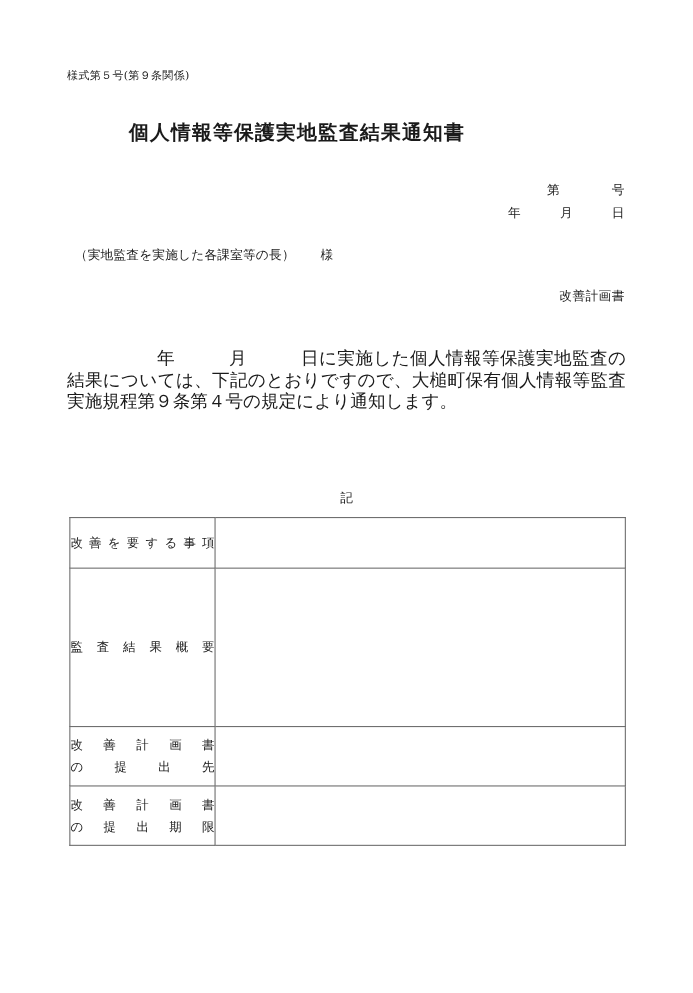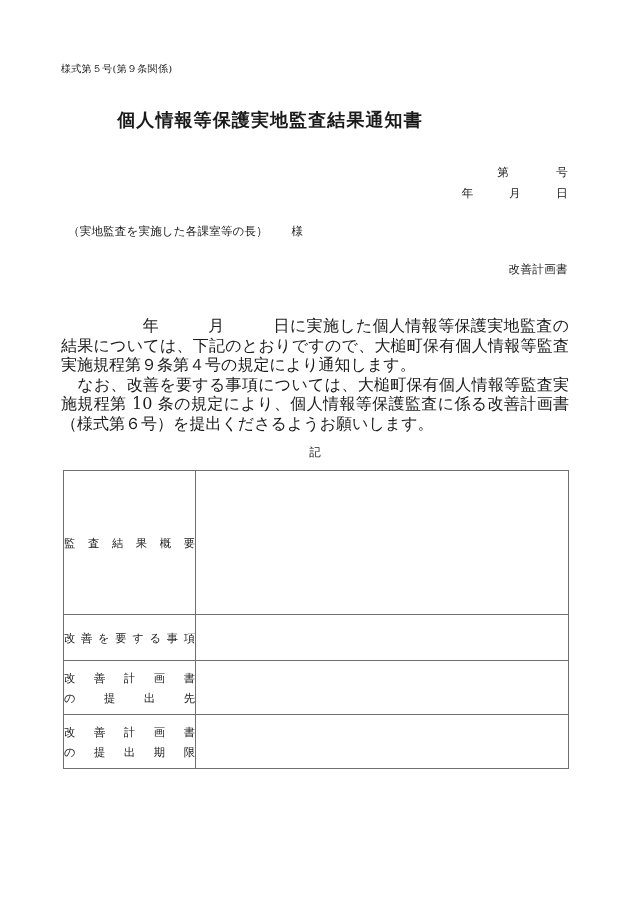--- a/index.html
+++ b/index.html
@@ -163,41 +163,40 @@
     <span class="meta-line" id="doc-number">第　　　　号</span>
     <span class="meta-line" id="doc-date">年　　　月　　　日</span>
   </div>
 
   <div class="abs jp" id="addressee">（実地監査を実施した各課室等の長）　　様</div>
 
   <div class="abs jp" id="issuer">改善計画書</div>
 
   <div class="abs jp" id="body-text">
     <p>　　　　　年　　　月　　　日に実施した個人情報等保護実地監査の結果については、下記のとおりですので、大槌町保有個人情報等監査実施規程第９条第４号の規定により通知します。</p>
-    <p>　なお、改善を要する事項については、大槌町保有個人情報等監査実施規程第 10 条の規定により、個人情報等保護監査に係る改善計画書（様式第６号）を提出くださるようお願いします。</p>
   </div>
 
   <div class="abs jp" id="ki-marker">記</div>
 
   <table id="result-table">
     <colgroup>
       <col class="label-col">
       <col class="value-col">
     </colgroup>
     <tbody>
+      <tr style="height:46px">
+        <td class="row-label">
+          <span class="label-spread">改善を要する事項</span>
+        </td>
+        <td class="value-cell"></td>
+      </tr>
+
       <tr style="height:144px">
         <td class="row-label">
           <span class="label-spread">監査結果概要</span>
-        </td>
-        <td class="value-cell"></td>
-      </tr>
-
-      <tr style="height:46px">
-        <td class="row-label">
-          <span class="label-spread">改善を要する事項</span>
         </td>
         <td class="value-cell"></td>
       </tr>
 
       <tr style="height:54px">
         <td class="row-label">
           <span class="label-spread-2">改善計画書</span>
           <span class="label-spread-2">の　提　出　先</span>
         </td>
         <td class="value-cell"></td>

